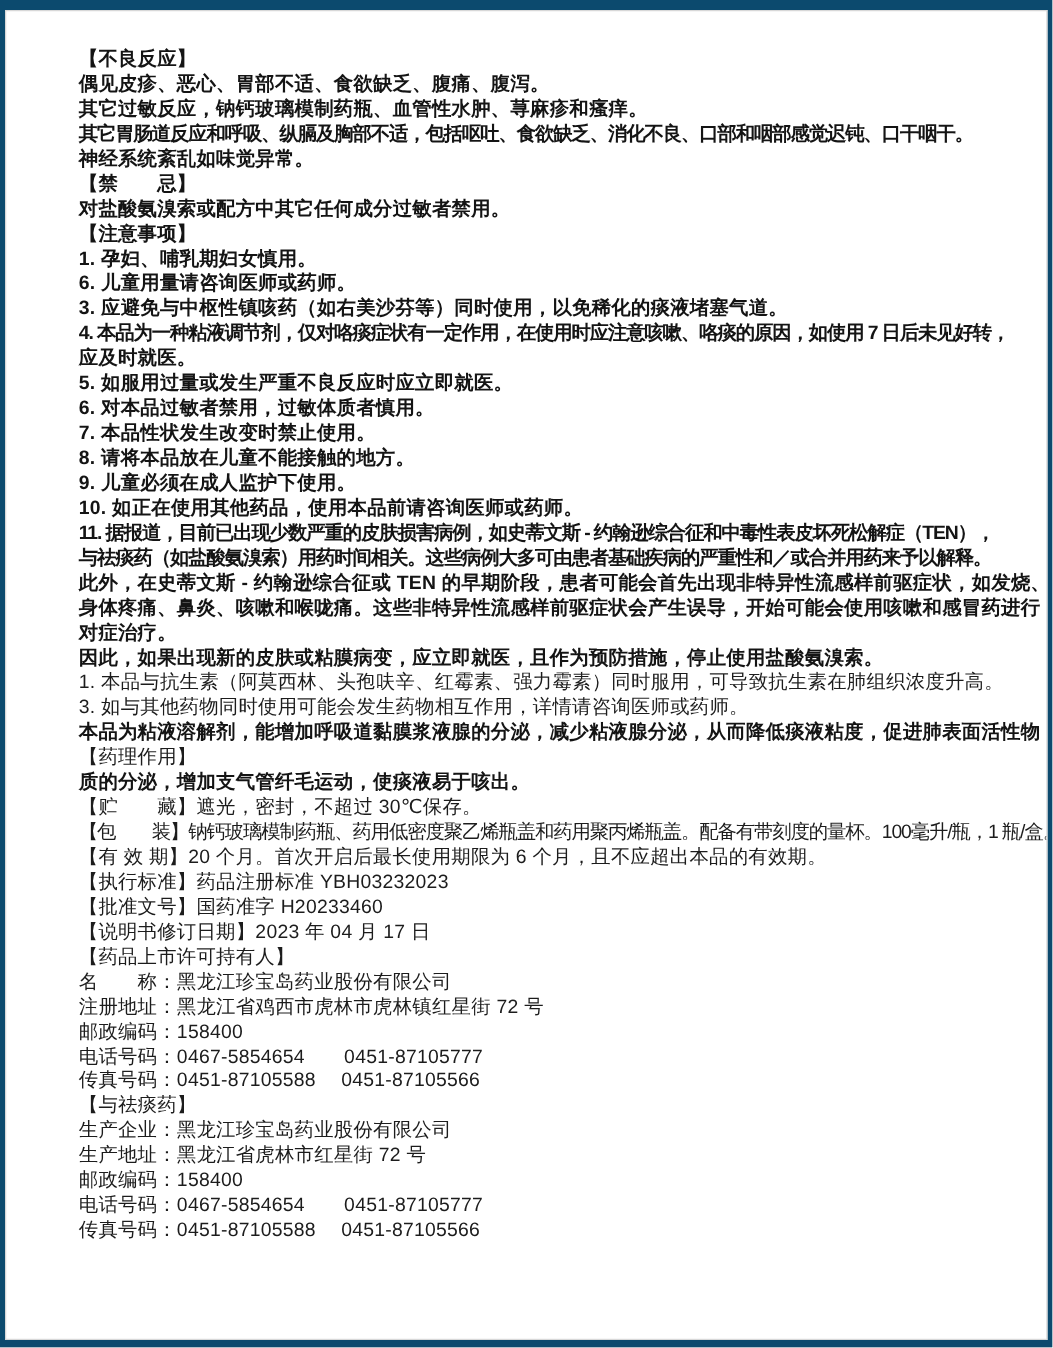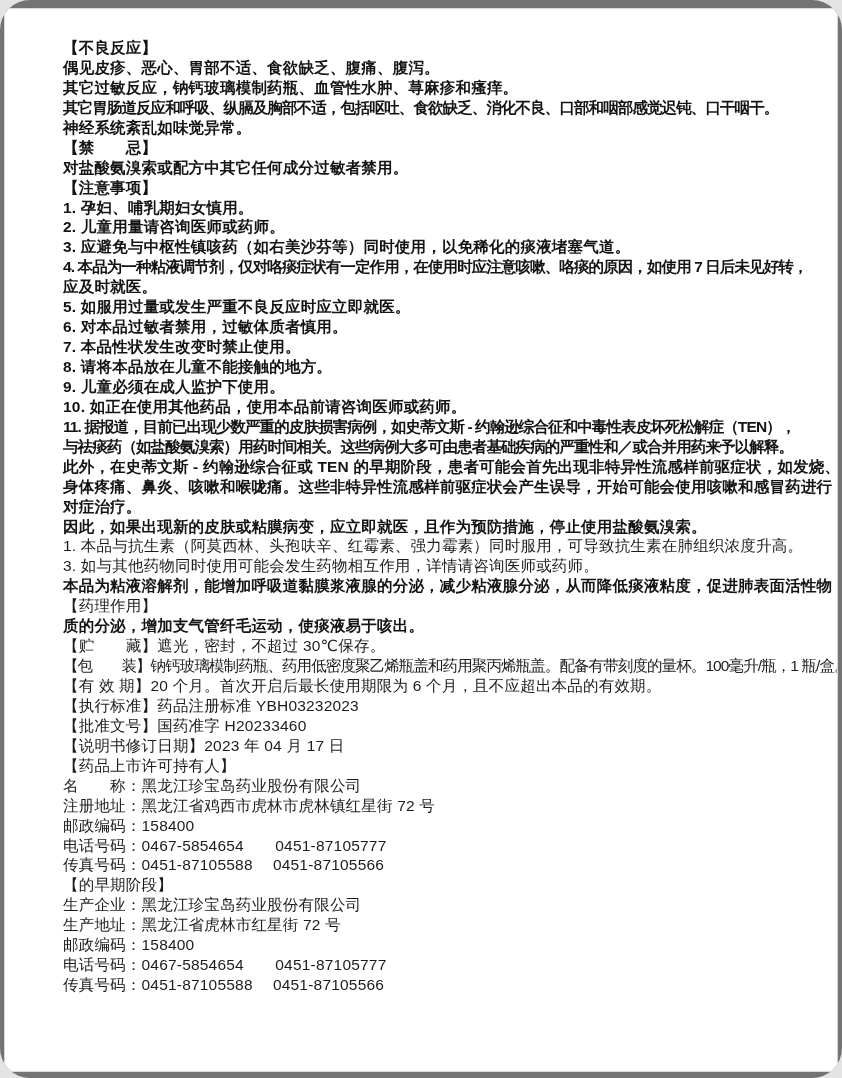--- a/index.html
+++ b/index.html
@@ -5,23 +5,22 @@
   html, body {
     margin: 0;
     padding: 0;
     background: #e3e3e3;
     font-family: "Liberation Sans", "DejaVu Sans", sans-serif;
   }
   #viewport {
     position: relative;
     width: 842px;
     height: 1078px;
-    background: #737373;
+    background: #0c4a6e;
     overflow: hidden;
-    border-radius: 30px;
   }
   #paper {
     position: absolute;
     left: 4px;
     top: 8px;
     width: 834px;
     height: 1064px;
     background: #ffffff;
     border: 1px solid #d8d8d8;
     box-sizing: border-box;
@@ -55,21 +54,21 @@
     <div id="doc-body">
         <div class="line bold">【不良反应】</div>
         <div class="line bold">偶见皮疹、恶心、胃部不适、食欲缺乏、腹痛、腹泻。</div>
         <div class="line bold">其它过敏反应，钠钙玻璃模制药瓶、血管性水肿、荨麻疹和瘙痒。</div>
         <div class="line bold condensed">其它胃肠道反应和呼吸、纵膈及胸部不适，包括呕吐、食欲缺乏、消化不良、口部和咽部感觉迟钝、口干咽干。</div>
         <div class="line bold">神经系统紊乱如味觉异常。</div>
         <div class="line bold">【禁　　忌】</div>
         <div class="line bold">对盐酸氨溴索或配方中其它任何成分过敏者禁用。</div>
         <div class="line bold">【注意事项】</div>
         <div class="line bold">1. 孕妇、哺乳期妇女慎用。</div>
-        <div class="line bold">2. 儿童用量请咨询医师或药师。</div>
+        <div class="line bold">6. 儿童用量请咨询医师或药师。</div>
         <div class="line bold">3. 应避免与中枢性镇咳药（如右美沙芬等）同时使用，以免稀化的痰液堵塞气道。</div>
         <div class="line bold condensed">4. 本品为一种粘液调节剂，仅对咯痰症状有一定作用，在使用时应注意咳嗽、咯痰的原因，如使用 7 日后未见好转，</div>
         <div class="line bold">应及时就医。</div>
         <div class="line bold">5. 如服用过量或发生严重不良反应时应立即就医。</div>
         <div class="line bold">6. 对本品过敏者禁用，过敏体质者慎用。</div>
         <div class="line bold">7. 本品性状发生改变时禁止使用。</div>
         <div class="line bold">8. 请将本品放在儿童不能接触的地方。</div>
         <div class="line bold">9. 儿童必须在成人监护下使用。</div>
         <div class="line bold">10. 如正在使用其他药品，使用本品前请咨询医师或药师。</div>
         <div class="line bold condensed">11. 据报道，目前已出现少数严重的皮肤损害病例，如史蒂文斯 - 约翰逊综合征和中毒性表皮坏死松解症（TEN），</div>
@@ -88,21 +87,21 @@
         <div class="line">【有 效 期】20 个月。首次开启后最长使用期限为 6 个月，且不应超出本品的有效期。</div>
         <div class="line">【执行标准】药品注册标准 YBH03232023</div>
         <div class="line">【批准文号】国药准字 H20233460</div>
         <div class="line">【说明书修订日期】2023 年 04 月 17 日</div>
         <div class="line">【药品上市许可持有人】</div>
         <div class="line">名　　称：黑龙江珍宝岛药业股份有限公司</div>
         <div class="line">注册地址：黑龙江省鸡西市虎林市虎林镇红星街 72 号</div>
         <div class="line">邮政编码：158400</div>
         <div class="line">电话号码：0467-5854654　　0451-87105777</div>
         <div class="line">传真号码：0451-87105588　 0451-87105566</div>
-        <div class="line">【的早期阶段】</div>
+        <div class="line">【与祛痰药】</div>
         <div class="line">生产企业：黑龙江珍宝岛药业股份有限公司</div>
         <div class="line">生产地址：黑龙江省虎林市红星街 72 号</div>
         <div class="line">邮政编码：158400</div>
         <div class="line">电话号码：0467-5854654　　0451-87105777</div>
         <div class="line">传真号码：0451-87105588　 0451-87105566</div>
       </div>
   </div>
 </div>
 
 </body></html>

